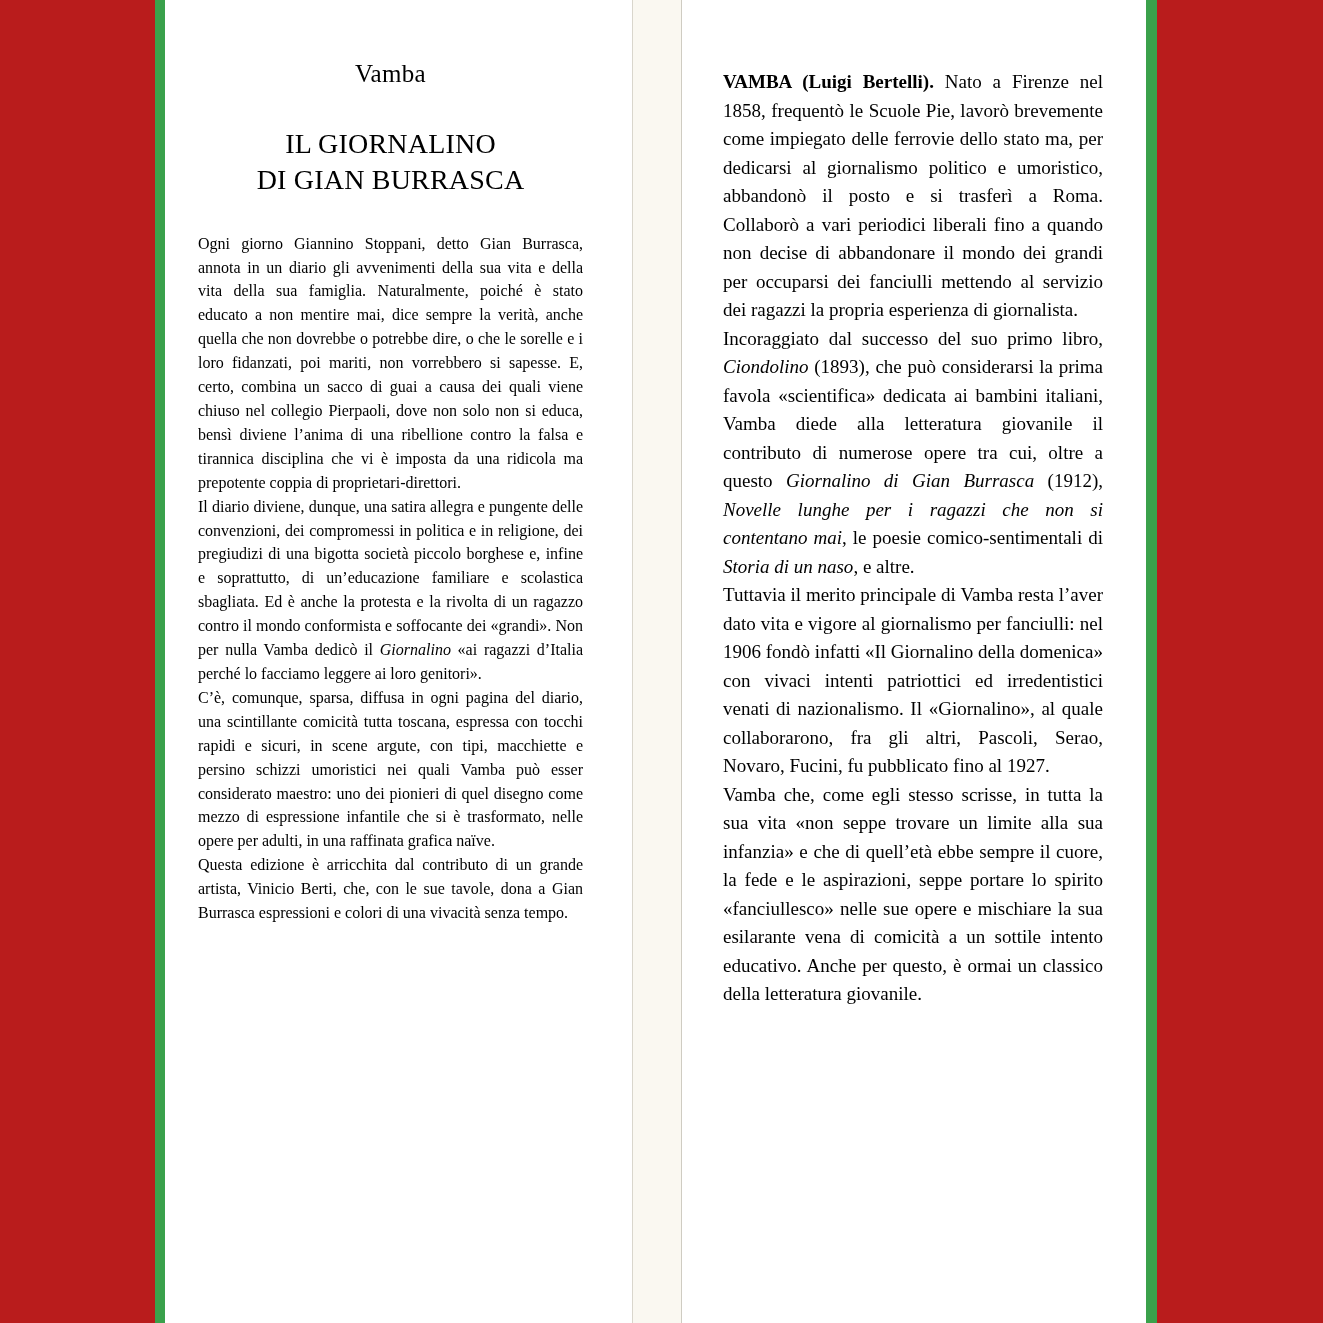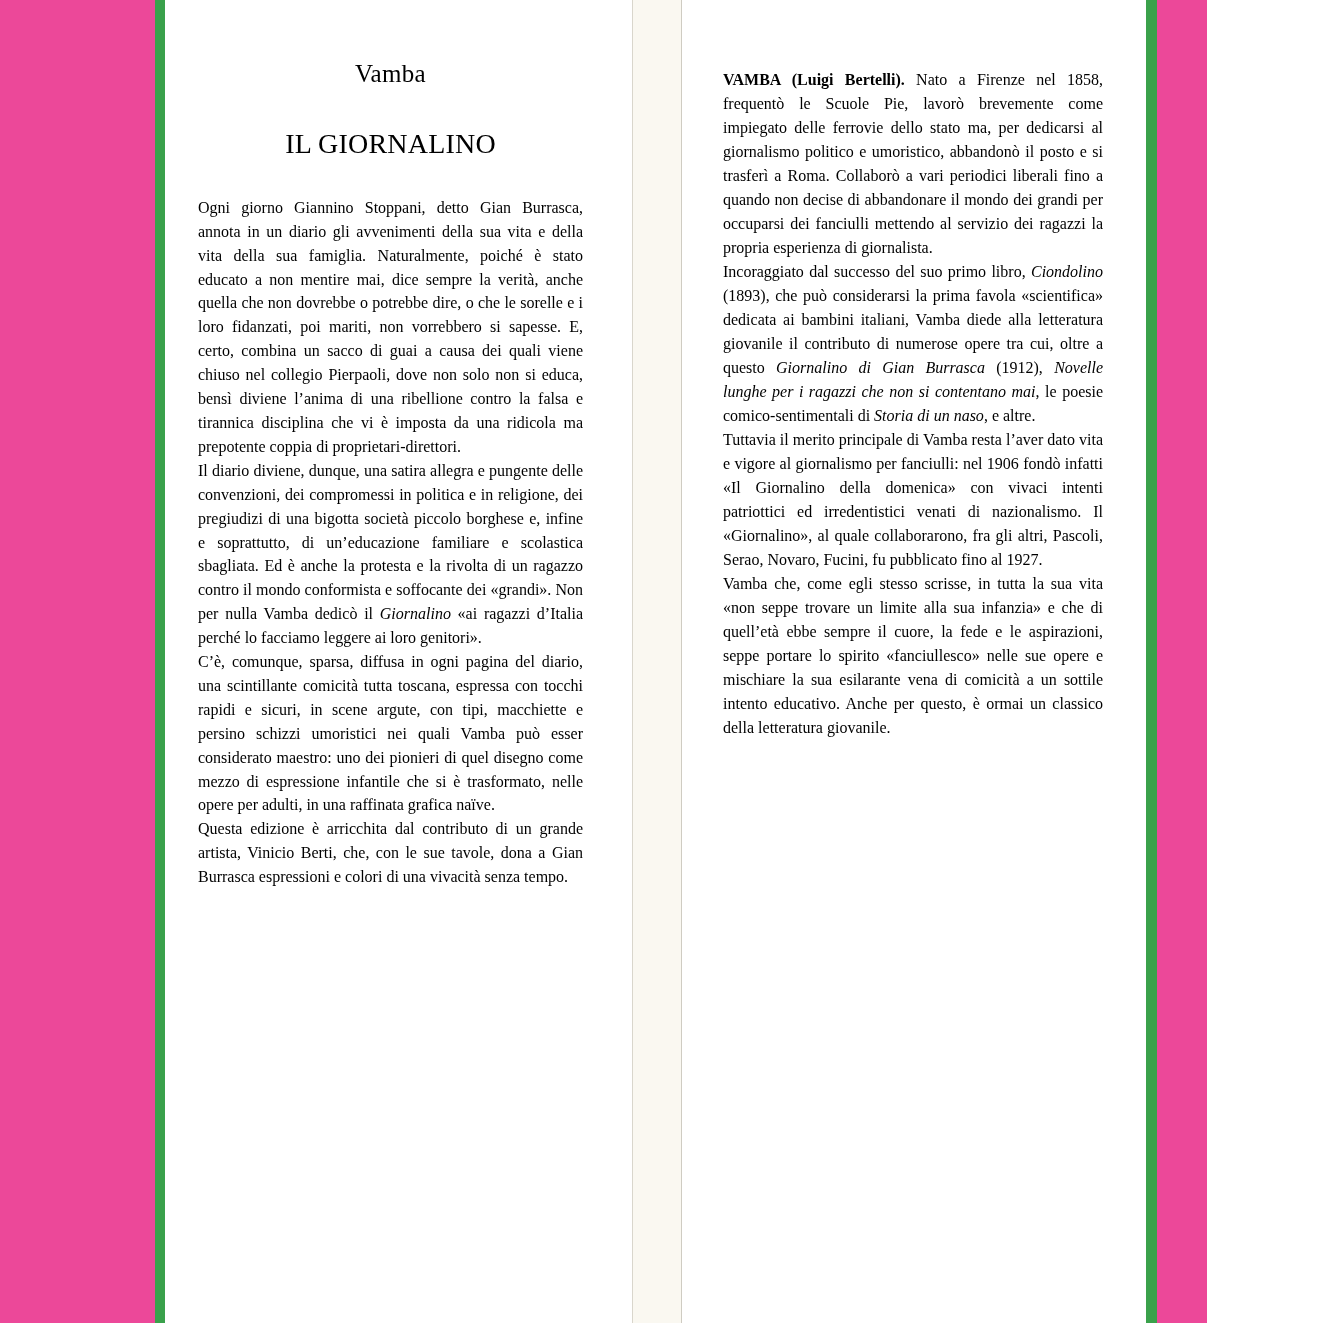--- a/index.html
+++ b/index.html
@@ -11,23 +11,23 @@
     width: 1323px;
     height: 1323px;
     font-family: "Liberation Serif", serif;
     overflow: hidden;
   }
 
   .page-wrap {
     position: absolute;
     left: 0;
     top: 0;
-    width: 1207px;
+    width: 1323px;
     height: 1323px;
-    background: #ec4899;
+    background: #b91c1c;
   }
 
   
   .cover {
     position: absolute;
     left: 155px;
     top: 0;
     width: 1002px;
     height: 1323px;
     background: #ffffff;
@@ -106,21 +106,21 @@
   p.body-par {
     margin: 0;
     font-size: 16px;
     line-height: 1.495;
     text-align: justify;
     text-justify: inter-word;
     hyphens: manual;
   }
 
   .col-right p.body-par {
-    font-size: 16px;
+    font-size: 19px;
     line-height: 1.50;
   }
 
   .lead-name {
     font-weight: bold;
   }
   i { font-style: italic; font-family: Liberation Serif, serif; }
 </style>
 </head>
 <body>
@@ -132,20 +132,21 @@
   <div class="inner-white-left"></div>
   <div class="green-right"></div>
   <div class="fold-shadow"></div>
 
   <div class="col col-left">
 
     <div class="author-name">Vamba</div>
 
     <div class="book-title">
       <span class="t-line">IL GIORNALINO</span>
+      <span class="t-line">DI GIAN BURRASCA</span>
     </div>
 
     <p class="body-par">Ogni giorno Giannino Stoppani, detto Gian Burrasca, annota in un diario gli avvenimenti della sua vita e della vita della sua famiglia. Naturalmente, poiché è stato educato a non mentire mai, dice sempre la verità, anche quella che non dovrebbe o potrebbe dire, o che le sorelle e i loro fidanzati, poi mariti, non vorrebbero si sapesse. E, certo, combina un sacco di guai a causa dei quali viene chiuso nel collegio Pierpaoli, dove non solo non si educa, bensì diviene l’anima di una ribellione contro la falsa e tirannica disciplina che vi è imposta da una ridicola ma prepotente coppia di proprietari-direttori.</p>
 
     <p class="body-par"><span>Il diario diviene, dunque, una satira allegra e pungente delle convenzioni, dei compromessi in politica e in religione, dei pregiudizi di una bigotta società piccolo borghese e, infine e soprattutto, di un’educazione familiare e scolastica sbagliata. Ed è anche la protesta e la rivolta di un ragazzo contro il mondo conformista e soffocante dei «grandi». Non per nulla Vamba dedicò il </span><i>Giornalino</i><span> «ai ragazzi d’Italia perché lo facciamo leggere ai loro genitori».</span></p>
 
     <p class="body-par">C’è, comunque, sparsa, diffusa in ogni pagina del diario, una scintillante comicità tutta toscana, espressa con tocchi rapidi e sicuri, in scene argute, con tipi, macchiette e persino schizzi umoristici nei quali Vamba può esser considerato maestro: uno dei pionieri di quel disegno come mezzo di espressione infantile che si è trasformato, nelle opere per adulti, in una raffinata grafica naïve.</p>
 
     <p class="body-par">Questa edizione è arricchita dal contributo di un grande artista, Vinicio Berti, che, con le sue tavole, dona a Gian Burrasca espressioni e colori di una vivacità senza tempo.</p>
 

